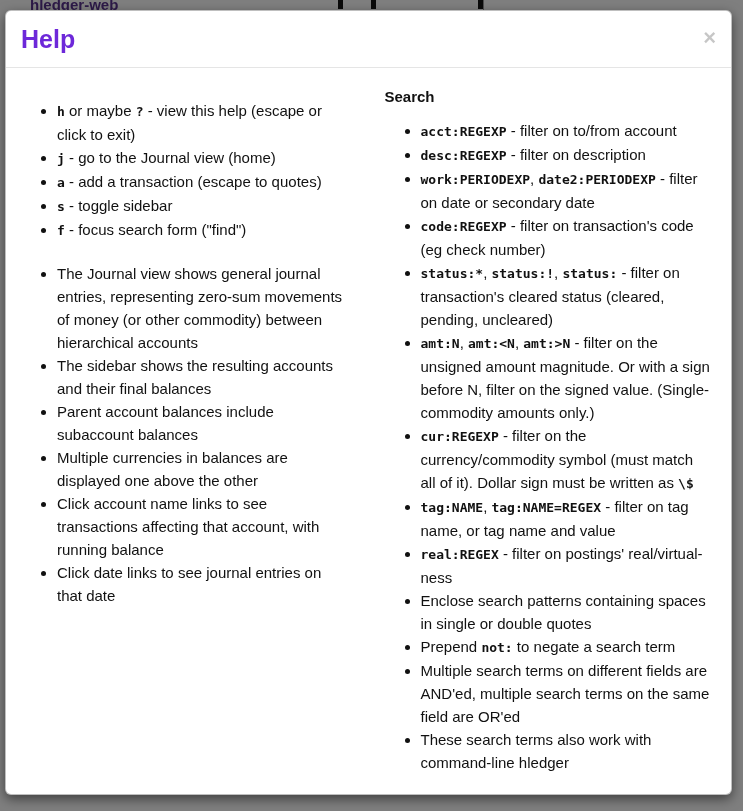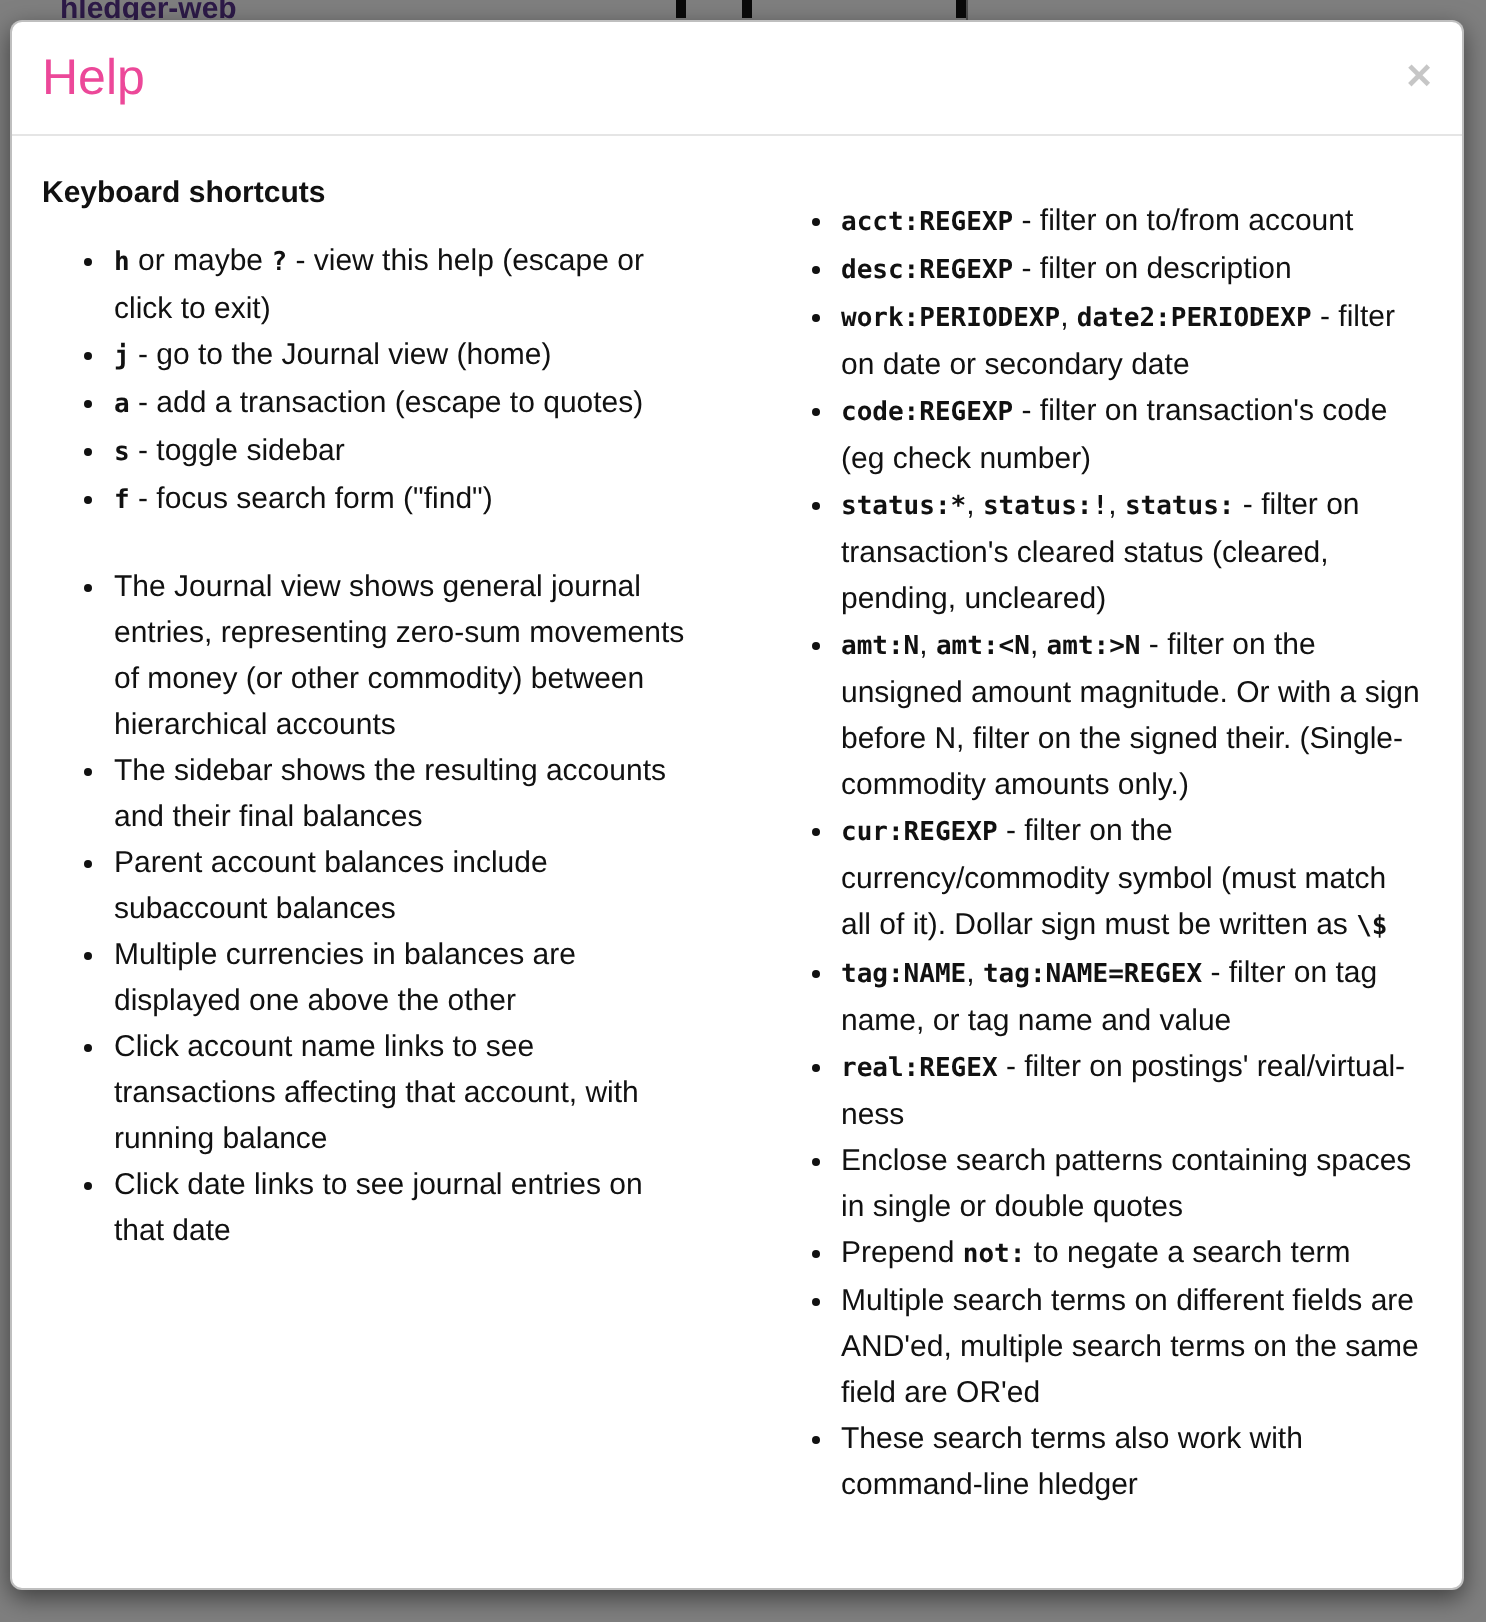--- a/index.html
+++ b/index.html
@@ -37,22 +37,22 @@
     border-radius: 6px;
     box-shadow: 0 4px 12px rgba(0,0,0,0.5);
     overflow: hidden;
   }
   .modal-header {
     padding: 14px 15px;
     border-bottom: 1px solid #e5e5e5;
   }
   .modal-title {
     margin: 0; display: inline-block;
-    font-size: 25px; font-weight: normal; line-height: 28px;
-    color: #ec4899;
+    font-size: 25px; font-weight: bold; line-height: 28px;
+    color: #6d28d9;
   }
   .close-btn {
     float: right;
     background: none; border: none; padding: 0; margin: 3px 0 0 0;
     font-size: 22px; font-weight: bold; line-height: 20px;
     font-family: "Liberation Sans", sans-serif;
     color: #000; opacity: 0.22;
     cursor: pointer;
   }
   .modal-body {
@@ -100,21 +100,20 @@
 <div class="backdrop"></div>
 
 <div class="modal">
   <div class="modal-header">
     <button class="close-btn">×</button>
     <h2 class="modal-title">Help</h2>
   </div>
   <div class="modal-body">
     <div class="col col-left">
       <section>
-          <h4 class="sec-heading">Keyboard shortcuts</h4>
           <ul class="sec-list">
             <li><span class="mono">h</span><span> or maybe </span><span class="mono">?</span><span> - view this help (escape or click to exit)</span></li>
             <li><span class="mono">j</span><span> - go to the Journal view (home)</span></li>
             <li><span class="mono">a</span><span> - add a transaction (escape to quotes)</span></li>
             <li><span class="mono">s</span><span> - toggle sidebar</span></li>
             <li><span class="mono">f</span><span> - focus search form ("find")</span></li>
           </ul>
         </section>
       <section>
           <ul class="sec-list">
@@ -122,27 +121,28 @@
             <li><span>The sidebar shows the resulting accounts and their final balances</span></li>
             <li><span>Parent account balances include subaccount balances</span></li>
             <li><span>Multiple currencies in balances are displayed one above the other</span></li>
             <li><span>Click account name links to see transactions affecting that account, with running balance</span></li>
             <li><span>Click date links to see journal entries on that date</span></li>
           </ul>
         </section>
     </div>
     <div class="col col-right">
       <section>
+          <h4 class="sec-heading">Search</h4>
           <ul class="sec-list">
             <li><span class="mono">acct:REGEXP</span><span> - filter on to/from account</span></li>
             <li><span class="mono">desc:REGEXP</span><span> - filter on description</span></li>
             <li><span class="mono">work:PERIODEXP</span><span>, </span><span class="mono">date2:PERIODEXP</span><span> - filter on date or secondary date</span></li>
             <li><span class="mono">code:REGEXP</span><span> - filter on transaction's code (eg check number)</span></li>
             <li><span class="mono">status:*</span><span>, </span><span class="mono">status:!</span><span>, </span><span class="mono">status:</span><span> - filter on transaction's cleared status (cleared, pending, uncleared)</span></li>
-            <li><span class="mono">amt:N</span><span>, </span><span class="mono">amt:&lt;N</span><span>, </span><span class="mono">amt:&gt;N</span><span> - filter on the unsigned amount magnitude. Or with a sign before N, filter on the signed their. (Single-commodity amounts only.)</span></li>
+            <li><span class="mono">amt:N</span><span>, </span><span class="mono">amt:&lt;N</span><span>, </span><span class="mono">amt:&gt;N</span><span> - filter on the unsigned amount magnitude. Or with a sign before N, filter on the signed value. (Single-commodity amounts only.)</span></li>
             <li><span class="mono">cur:REGEXP</span><span> - filter on the currency/commodity symbol (must match all of it). Dollar sign must be written as </span><span class="mono">\$</span></li>
             <li><span class="mono">tag:NAME</span><span>, </span><span class="mono">tag:NAME=REGEX</span><span> - filter on tag name, or tag name and value</span></li>
             <li><span class="mono">real:REGEX</span><span> - filter on postings' real/virtual-ness</span></li>
             <li><span>Enclose search patterns containing spaces in single or double quotes</span></li>
             <li><span>Prepend </span><span class="mono">not:</span><span> to negate a search term</span></li>
             <li><span>Multiple search terms on different fields are AND'ed, multiple search terms on the same field are OR'ed</span></li>
             <li><span>These search terms also work with command-line hledger</span></li>
           </ul>
         </section>
     </div>

